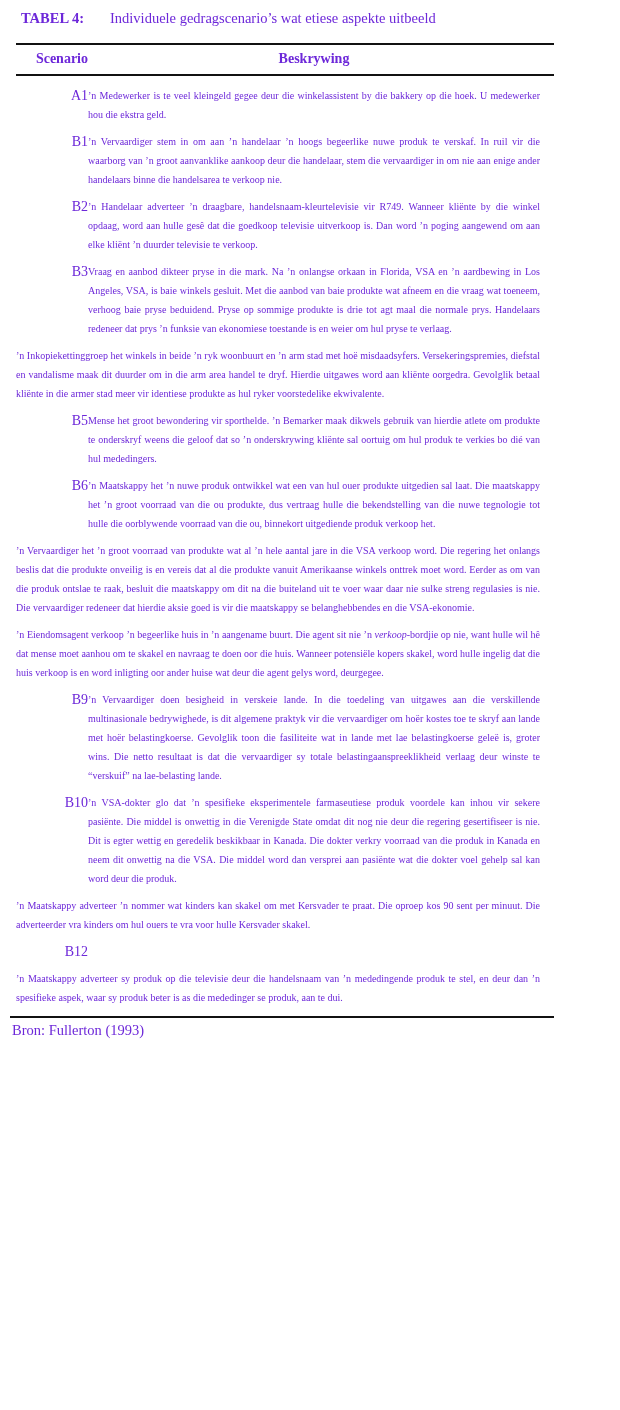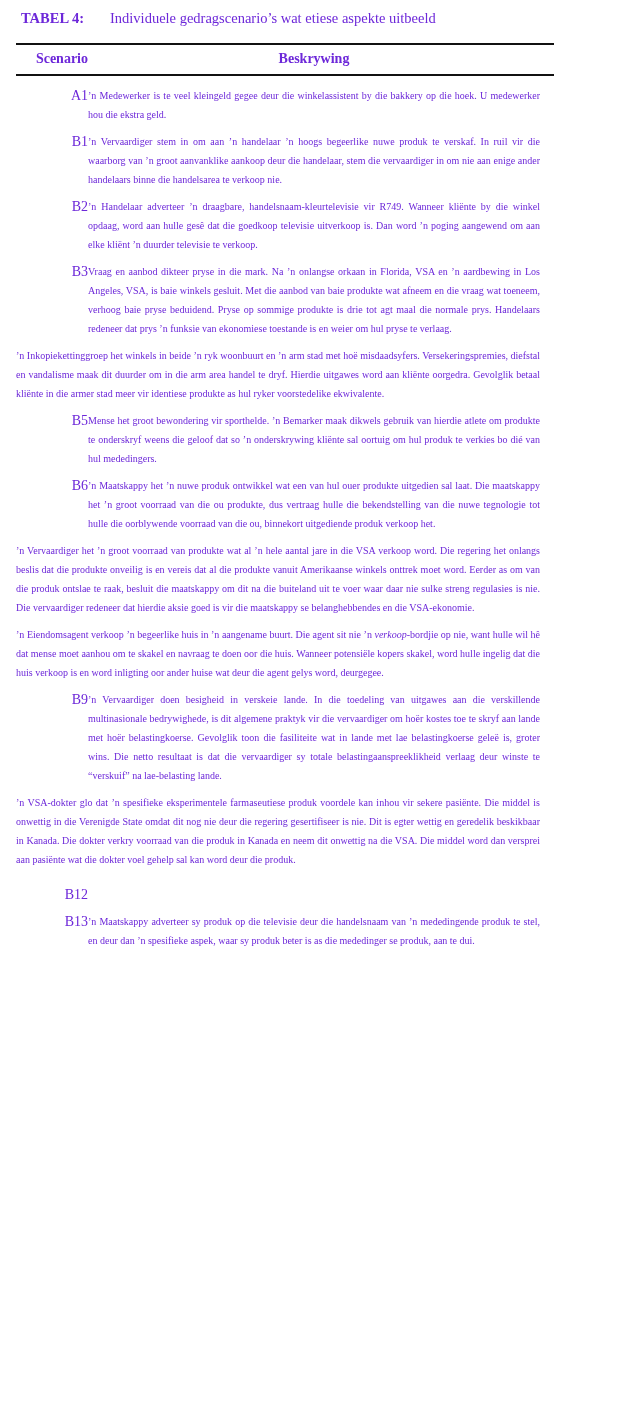--- a/index.html
+++ b/index.html
@@ -112,32 +112,36 @@
   <div class="row">
     <span class="col-desc"><span>’n Eiendomsagent verkoop ’n begeerlike huis in ’n aangename buurt. Die agent sit nie ’n </span><span class="it">verkoop</span><span>-bordjie op nie, want hulle wil hê dat mense moet aanhou om te skakel en navraag te doen oor die huis. Wanneer potensiële kopers skakel, word hulle ingelig dat die huis verkoop is en word inligting oor ander huise wat deur die agent gelys word, deurgegee.</span></span>
   </div>
 
   <div class="row">
     <span class="col-code">B9</span>
     <span class="col-desc"><span>’n Vervaardiger doen besigheid in verskeie lande. In die toedeling van uitgawes aan die verskillende multinasionale bedrywighede, is dit algemene praktyk vir die vervaardiger om hoër kostes toe te skryf aan lande met hoër belastingkoerse. Gevolglik toon die fasiliteite wat in lande met lae belastingkoerse geleë is, groter wins. Die netto resultaat is dat die vervaardiger sy totale belastingaanspreeklikheid verlaag deur winste te “verskuif” na lae-belasting lande.</span></span>
   </div>
 
   <div class="row">
+    <span class="col-code">B10</span>
     <span class="col-desc"><span>’n VSA-dokter glo dat ’n spesifieke eksperimentele farmaseutiese produk voordele kan inhou vir sekere pasiënte. Die middel is onwettig in die Verenigde State omdat dit nog nie deur die regering gesertifiseer is nie. Dit is egter wettig en geredelik beskikbaar in Kanada. Die dokter verkry voorraad van die produk in Kanada en neem dit onwettig na die VSA. Die middel word dan versprei aan pasiënte wat die dokter voel gehelp sal kan word deur die produk.</span></span>
   </div>
 
   <div class="row">
+    <span class="col-desc"><span>’n Maatskappy adverteer ’n nommer wat kinders kan skakel om met Kersvader te praat. Die oproep kos 90 sent per minuut. Die adverteerder vra kinders om hul ouers te vra voor hulle Kersvader skakel.</span></span>
   </div>
 
   <div class="row">
     <span class="col-code">B12</span>
   </div>
 
   <div class="row">
-    <span class="col-code">B13</span>
     <span class="col-desc"><span>’n Maatskappy adverteer sy produk op die televisie deur die handelsnaam van ’n mededingende produk te stel, en deur dan ’n spesifieke aspek, waar sy produk beter is as die mededinger se produk, aan te dui.</span></span>
   </div>
 
 </div>
   </div>
 
+  <div class="tfoot">
+    <span>Bron: Fullerton (1993)</span>
+  </div>
 
 </div>
 
 </body></html>

